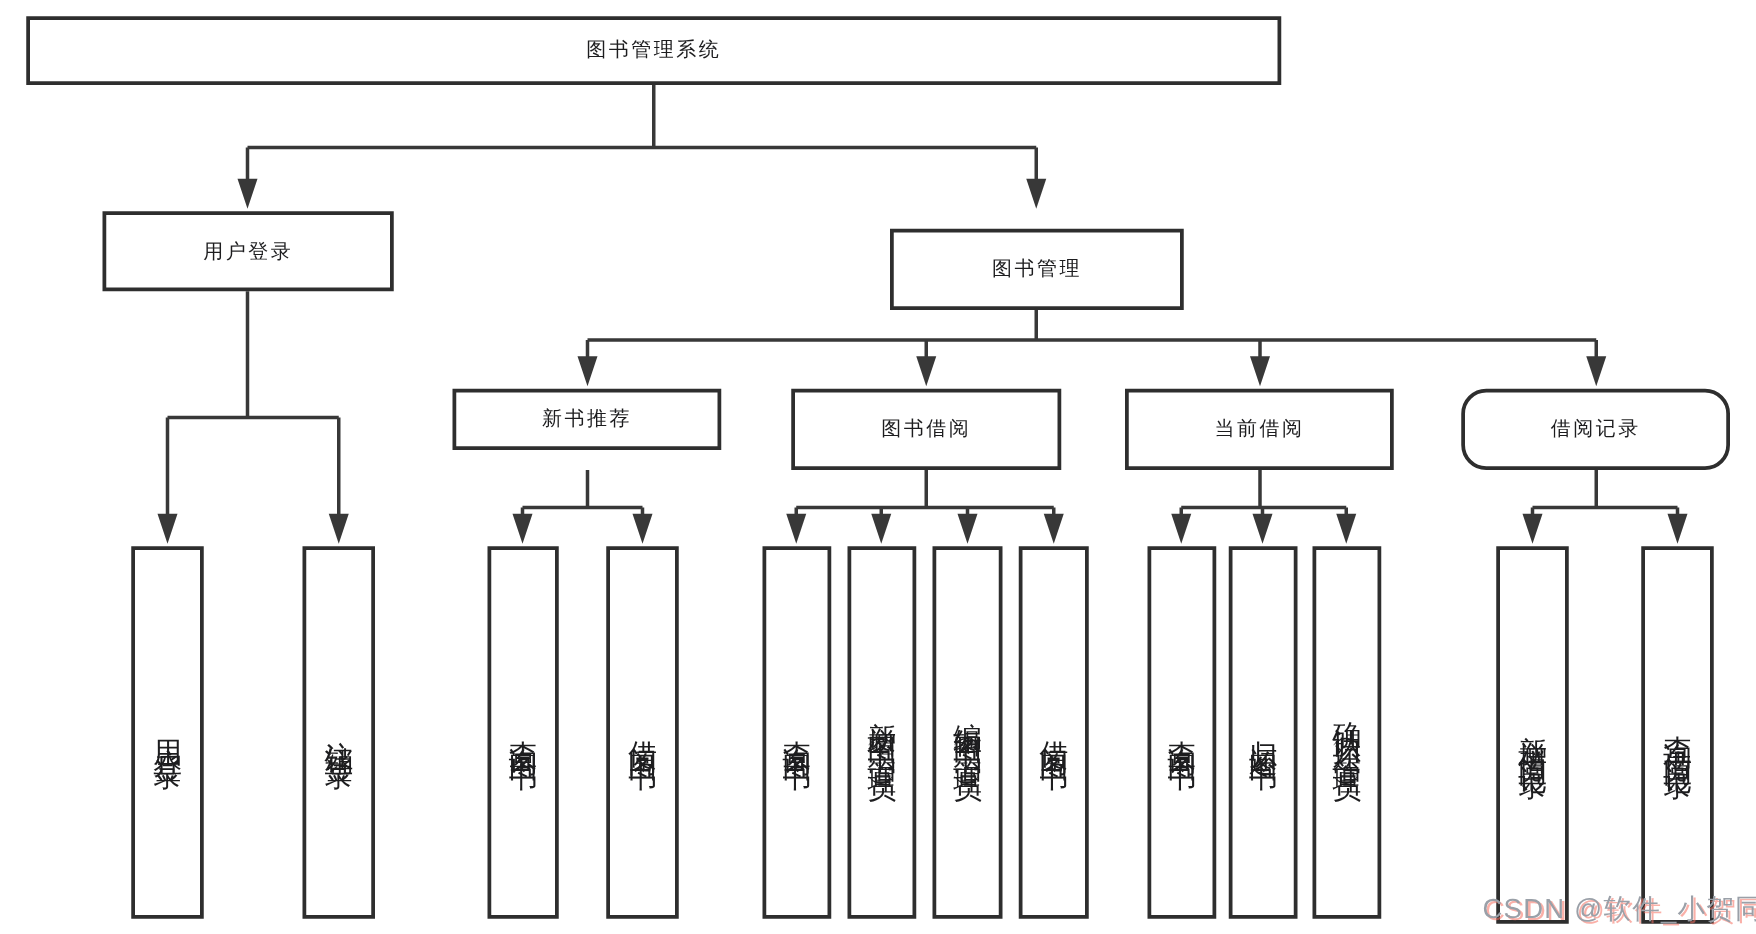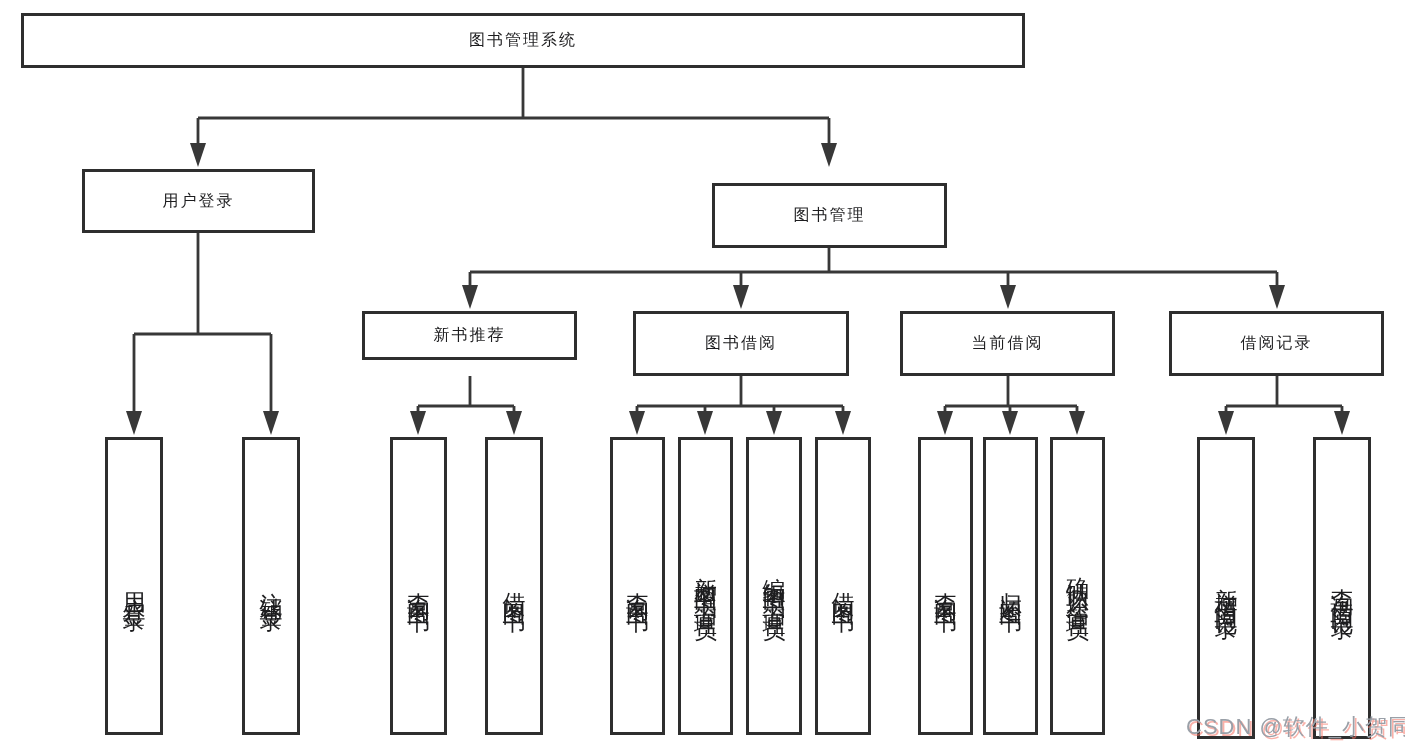--- a/index.html
+++ b/index.html
@@ -42,21 +42,21 @@
     white-space: normal;
     line-height: 1;
   }
   
   #box-root        { left: 21px;   top: 13px;  width: 1004px; height: 55px; }
   #box-user-login  { left: 82px;   top: 169px; width: 233px;  height: 64px; }
   #box-book-mgmt   { left: 712px;  top: 183px; width: 235px;  height: 65px; }
   #box-new-rec     { left: 362px;  top: 311px; width: 215px;  height: 49px; }
   #box-borrow      { left: 633px;  top: 311px; width: 216px;  height: 65px; align-items: center; }
   #box-current     { left: 900px;  top: 311px; width: 215px;  height: 65px; }
-  #box-record      { left: 1169px; top: 311px; width: 215px;  height: 65px; }
+  #box-record      { left: 1169px; top: 311px; width: 215px;  height: 65px; border-radius: 20px; }
   
   .leaf { top: 437px; height: 298px; }
   #leaf-g1a { left: 105px;  width: 58px; }
   #leaf-g1b { left: 242px;  width: 58px; }
   #leaf-g2a { left: 390px;  width: 57px; }
   #leaf-g2b { left: 485px;  width: 58px; }
   #leaf-g3a { left: 610px;  width: 55px; }
   #leaf-g3b { left: 678px;  width: 55px; }
   #leaf-g3c { left: 746px;  width: 56px; }
   #leaf-g3d { left: 815px;  width: 56px; }

